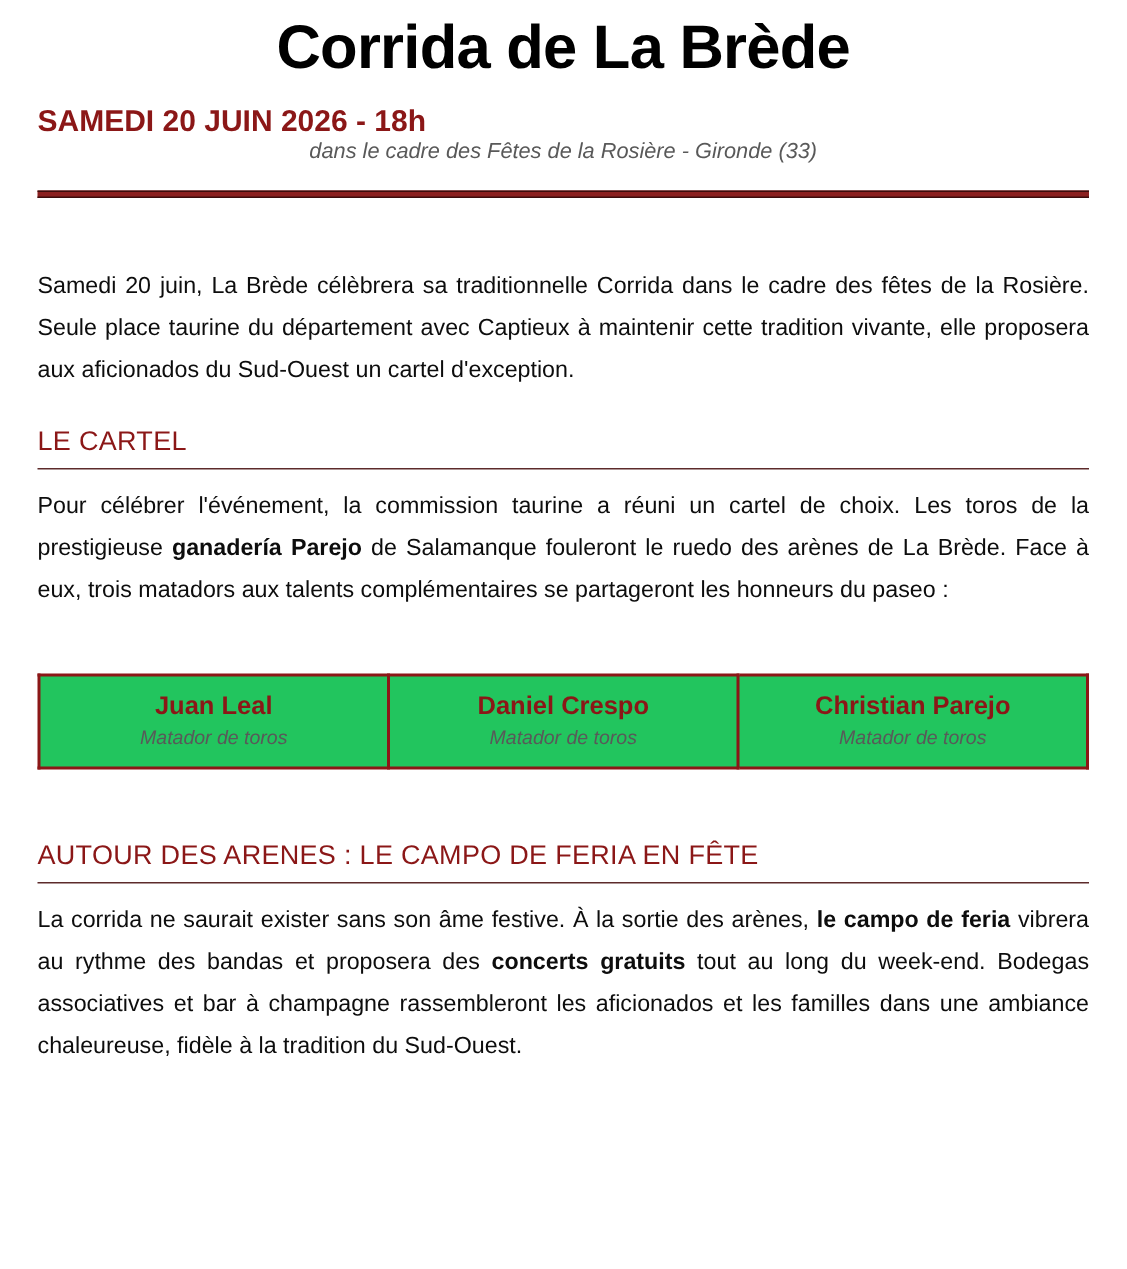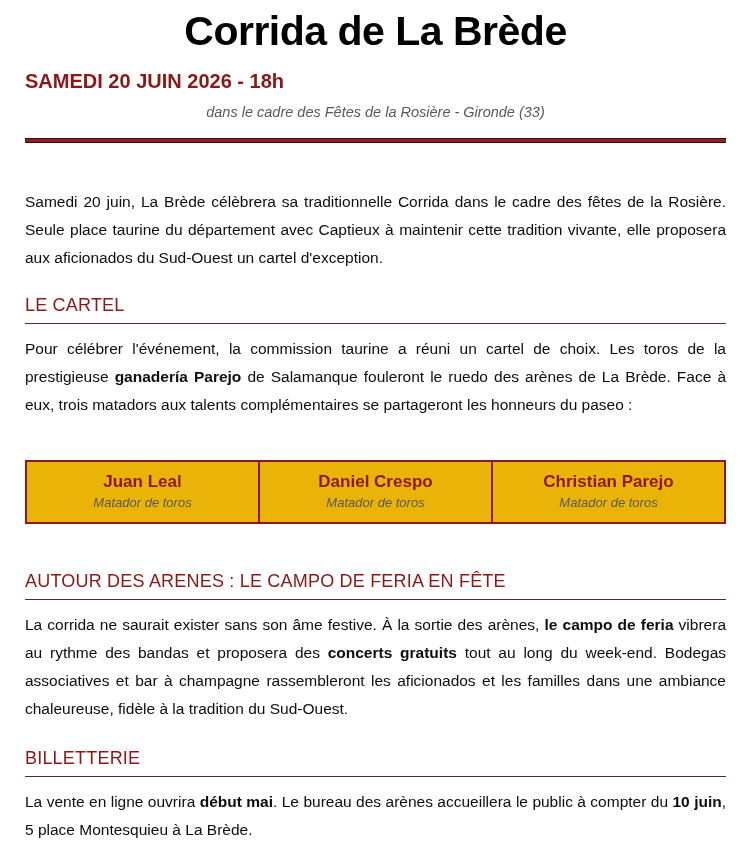--- a/index.html
+++ b/index.html
@@ -36,21 +36,20 @@
     font-size:20px;
     font-weight:bold;
     color:var(--accent);
     margin-top:15px;
   }
   .tagline{
     text-align:center;
     font-size:14.5px;
     font-style:italic;
     color:var(--muted);
-    margin-top:11px;
   }
   .thick-rule{
     margin-top:18px;
     height:5px;
     background:var(--rule-core);
     border-top:1px solid var(--rule-edge);
     border-bottom:1px solid var(--rule-edge);
   }
 
   
@@ -83,21 +82,21 @@
   table.cartel{
     width:100%;
     margin-top:41px;
     border-collapse:collapse;
     table-layout:fixed;
   }
   table.cartel td{
     border:2px solid var(--accent);
     text-align:center;
     padding:9px 4px 10px 4px;
-    background:#eab308;
+    background:#22c55e;
   }
   .matador-name{
     font-size:17px;
     font-weight:bold;
     color:var(--accent);
     line-height:1.3;
   }
   .matador-role{
     font-size:13px;
     font-style:italic;
@@ -144,18 +143,14 @@
 </tr>
       </tbody>
     </table>
   </section>
 
   <section class="sec-autour">
     <h2 class="section-heading">AUTOUR DES ARENES : LE CAMPO DE FERIA EN FÊTE</h2>
     <p class="body-text"><span>La corrida ne saurait exister sans son âme festive. À la sortie des arènes, </span><b>le campo de feria</b><span> vibrera au rythme des bandas et proposera des </span><b>concerts gratuits</b><span> tout au long du week-end. Bodegas associatives et bar à champagne rassembleront les aficionados et les familles dans une ambiance chaleureuse, fidèle à la tradition du Sud-Ouest.</span></p>
   </section>
 
-  <section class="sec-billetterie">
-    <h2 class="section-heading">BILLETTERIE</h2>
-    <p class="body-text"><span>La vente en ligne ouvrira </span><b>début mai</b><span>. Le bureau des arènes accueillera le public à compter du </span><b>10 juin</b><span>, 5 place Montesquieu à La Brède.</span></p>
-  </section>
 
 </div>
 
 </body></html>

